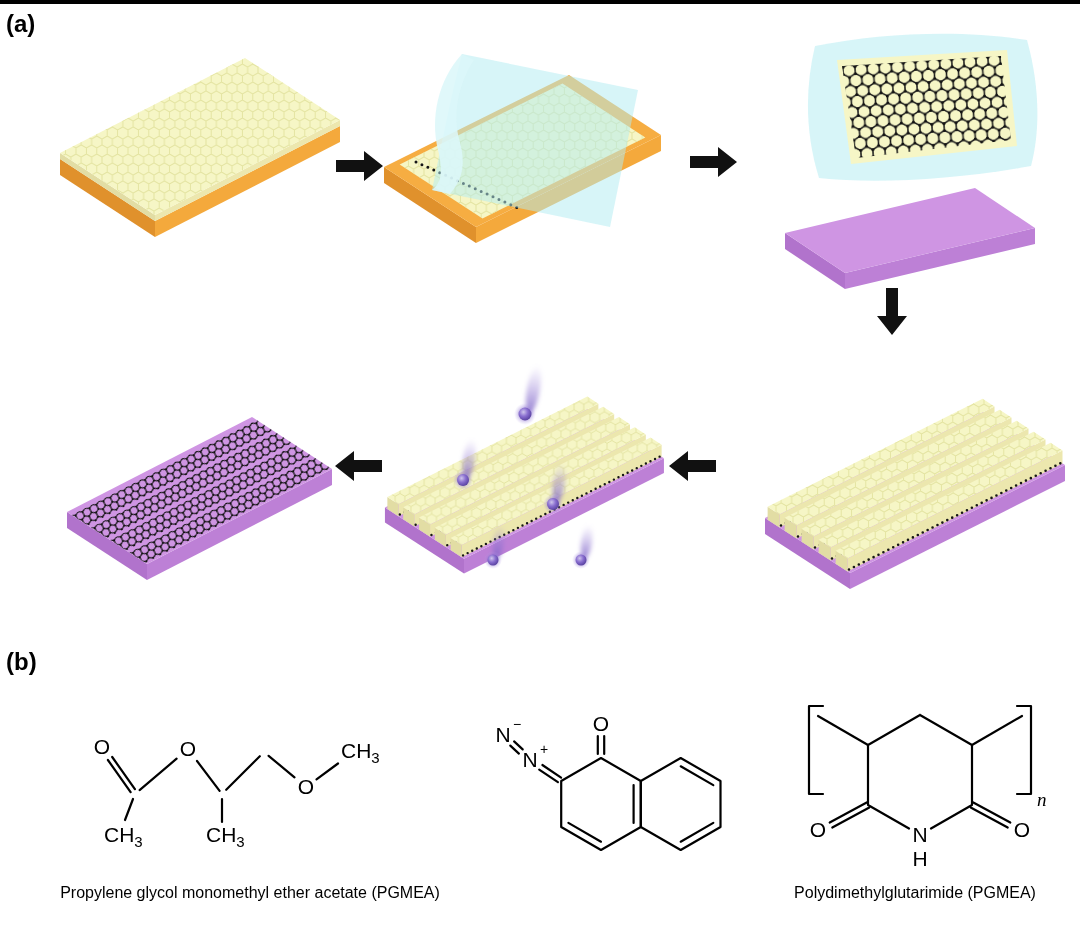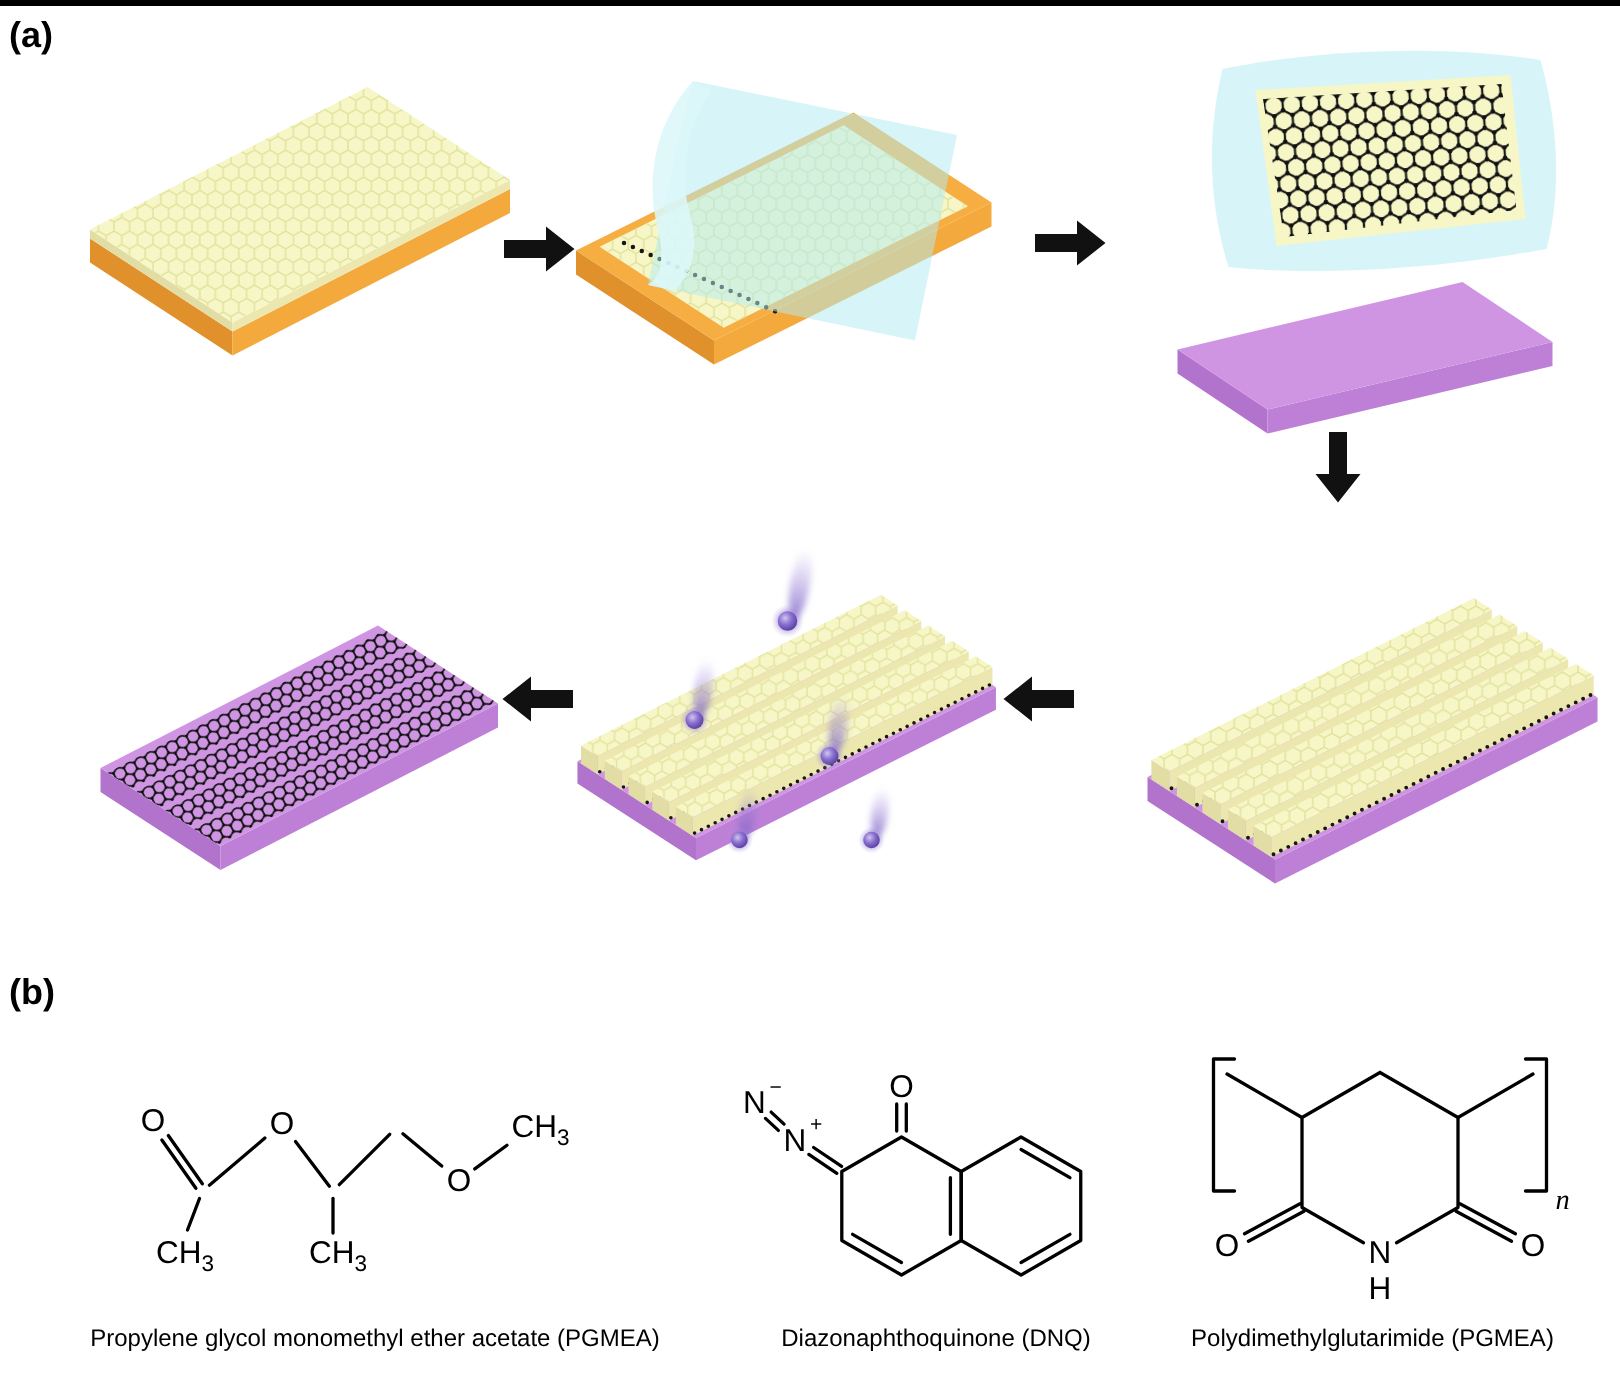--- a/index.html
+++ b/index.html
@@ -272,16 +272,15 @@
     <g>
       <text class="atom amid" x="53" y="145">O</text>
       <text class="atom amid" x="257" y="145">O</text>
       <text class="atom amid" x="155" y="150">N</text>
       <text class="atom amid" x="155" y="174">H</text>
       <text class="atom-n" x="272" y="114">n</text>
     </g>
   </svg>
 
   <div class="caption" style="left:0;top:884px;width:500px">Propylene glycol monomethyl ether acetate (PGMEA)</div>
-  <div class="caption" style="left:498px;top:884px;width:252px">Diazonaphthoquinone (DNQ)</div>
   <div class="caption" style="left:750px;top:884px;width:330px">Polydimethylglutarimide (PGMEA)</div>
 
 </div>
 
 </body></html>

